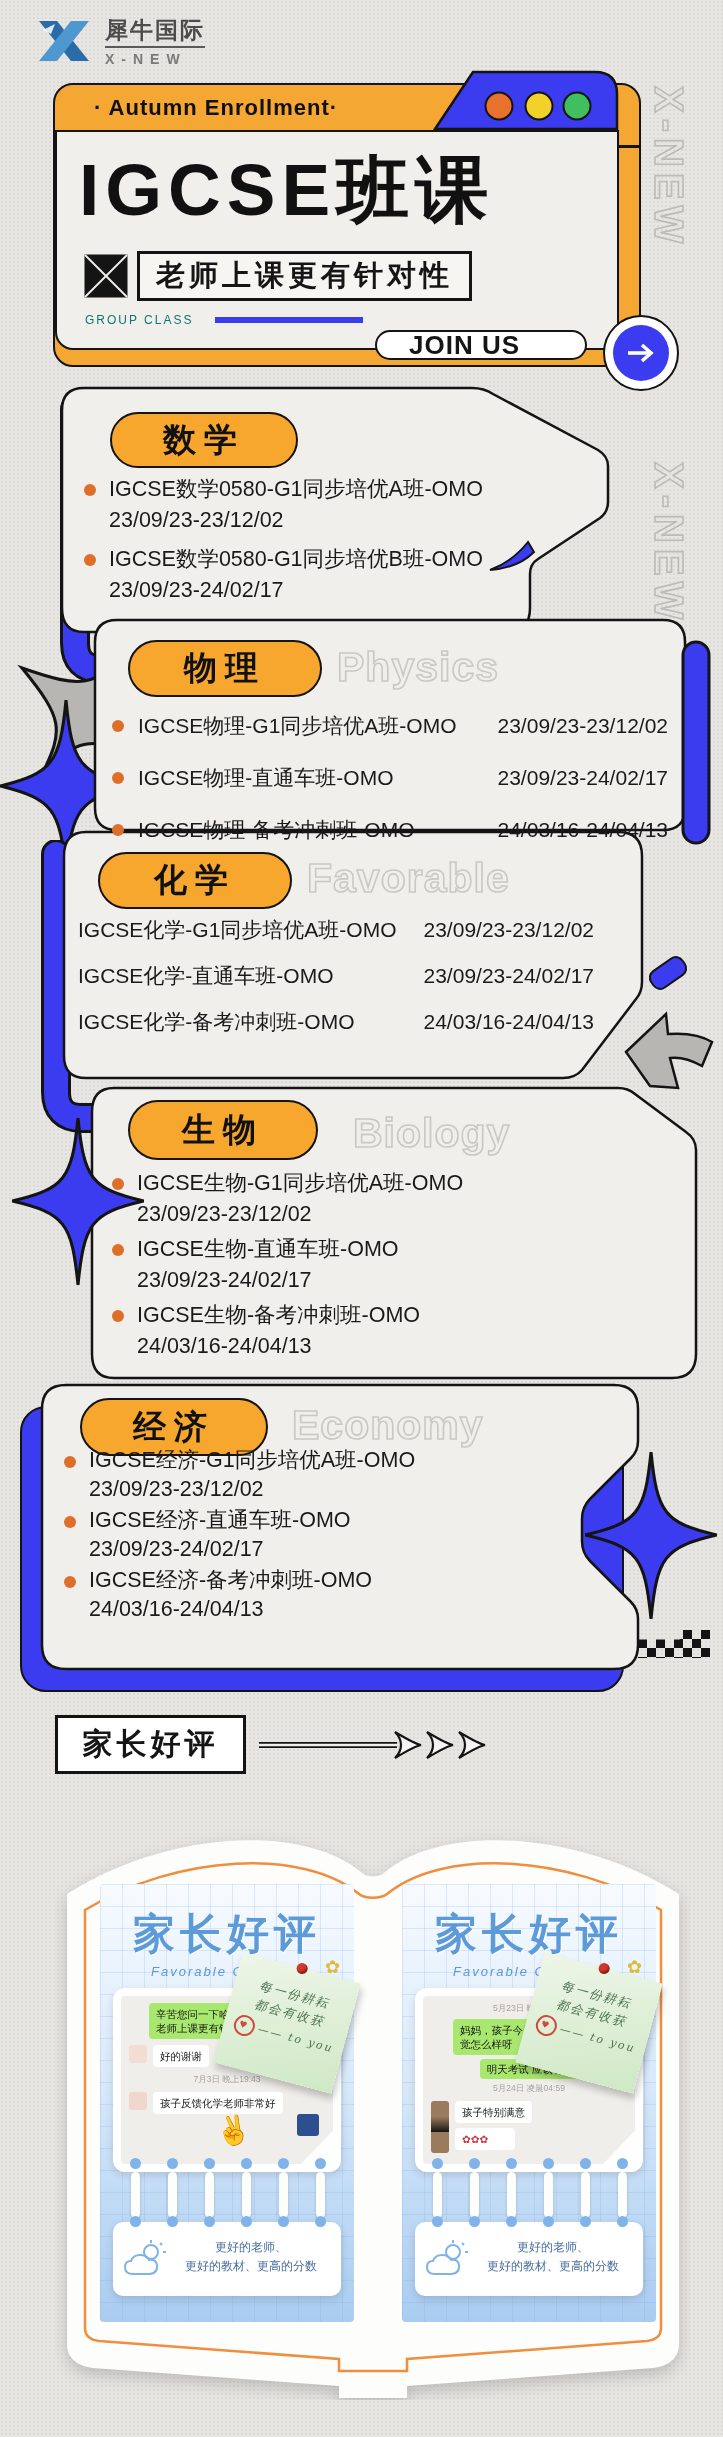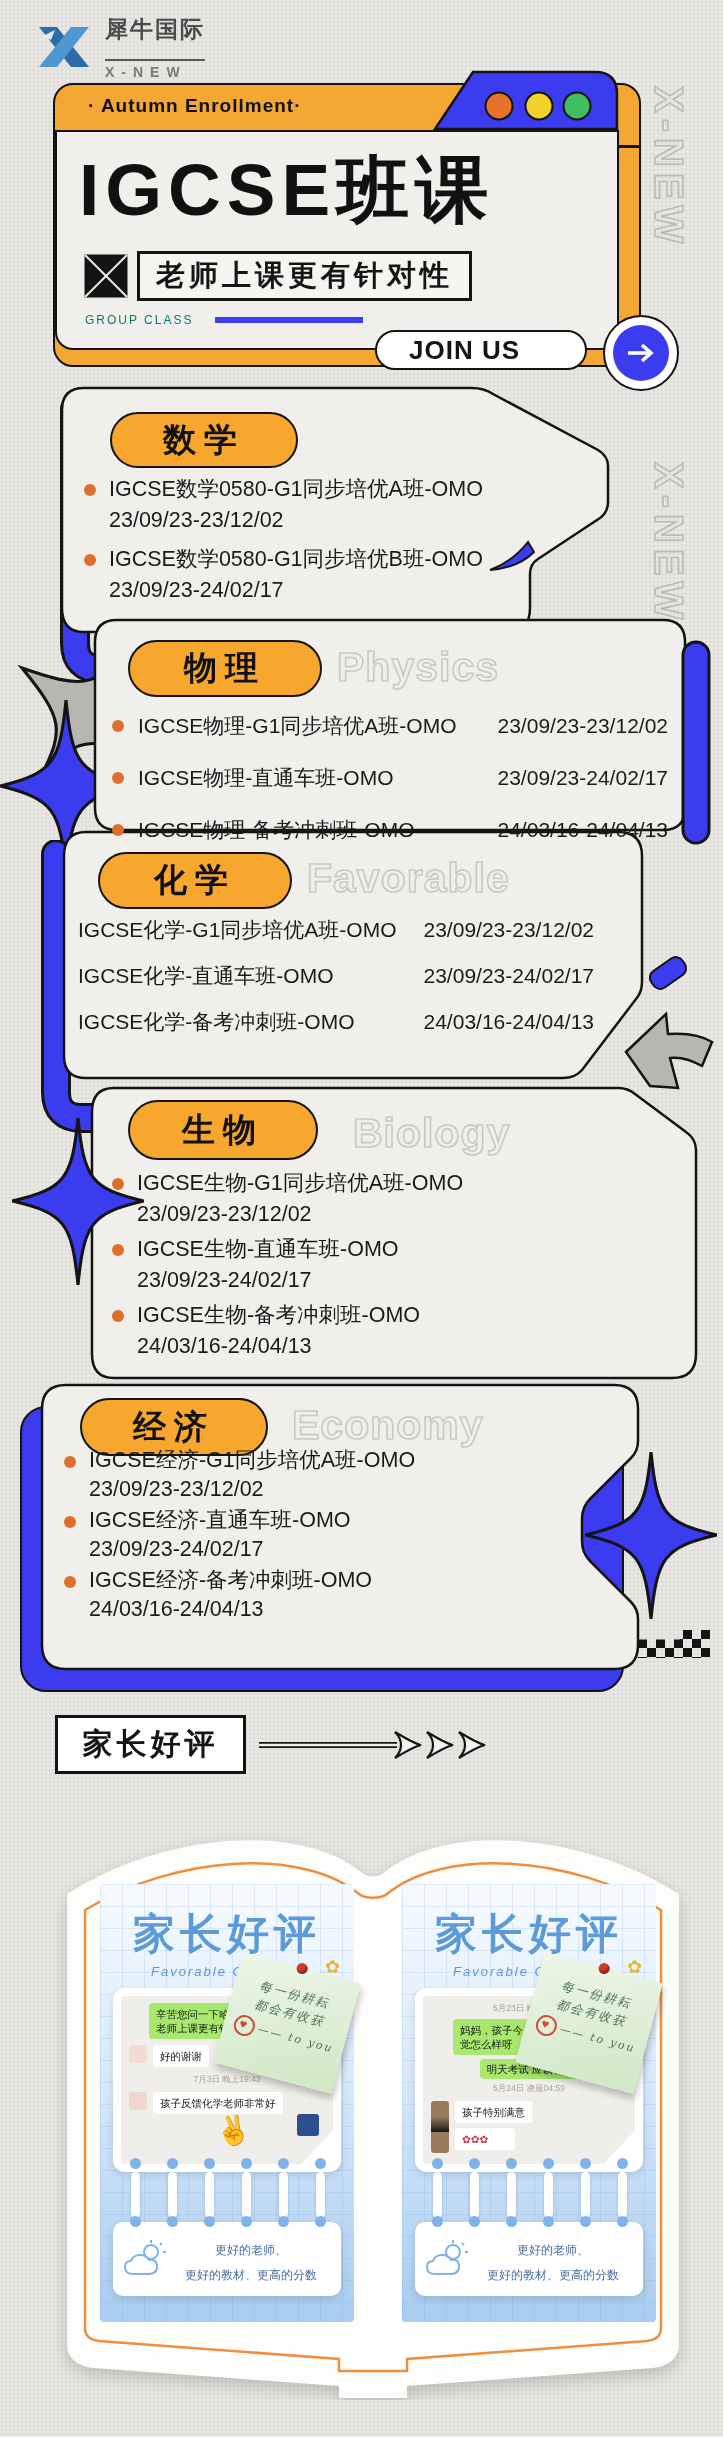--- a/index.html
+++ b/index.html
@@ -4,37 +4,37 @@
 <style>
   html,body{margin:0;padding:0;}
   #page{position:relative;width:723px;height:2437px;overflow:hidden;
     background:#e7e6e3;
     background-image:radial-gradient(rgba(0,0,0,.05) 1px,transparent 1.2px);
     background-size:4px 4px;
     font-family:"Liberation Sans",sans-serif;color:#151515;}
   .abs{position:absolute;}
   .tex{background-image:radial-gradient(rgba(0,0,0,.04) 1px,transparent 1.2px);background-size:4px 4px;}
   
-  .logo-cn{font-size:23px;font-weight:bold;color:#4c4c4c;letter-spacing:2px;border-bottom:2px solid #5a5a5a;padding-bottom:14px;}
+  .logo-cn{font-size:23px;font-weight:bold;color:#4c4c4c;letter-spacing:2px;border-bottom:2px solid #5a5a5a;padding-bottom:0;}
   .logo-en{font-size:14px;color:#7a7a7a;letter-spacing:7px;margin-top:3px;font-weight:bold;}
   
   .vwm{font-size:40px;font-weight:900;letter-spacing:6px;color:transparent;
     -webkit-text-stroke:1.6px #bcbbb8;transform:rotate(90deg);transform-origin:0 0;white-space:nowrap;}
   
   .hero{left:53px;top:83px;width:584px;height:280px;background:#F5A733;border:2.5px solid #141414;border-radius:20px;}
-  .hero-tab-label{left:88px;top:95px;font-size:19px;font-weight:bold;letter-spacing:1px;color:#111;}
+  .hero-tab-label{left:94px;top:95px;font-size:22px;font-weight:bold;letter-spacing:1px;color:#111;}
   .hero-body{position:absolute;left:0;top:45px;right:20px;bottom:15px;background:#f0efec;border:2.5px solid #141414;border-radius:0 0 0 18px;}
   .hero-title{margin:10px 0 0 22px;font-size:73px;font-weight:900;letter-spacing:6px;color:#111;white-space:nowrap;}
   .banner-row{display:flex;align-items:center;margin:10px 0 0 26px;}
   .banner-box{margin-left:8px;height:44px;background:#f6f5f2;border:3px solid #141414;display:flex;align-items:center;padding:0 16px;
     font-size:29px;font-weight:900;letter-spacing:4px;}
   .caption-row{display:flex;align-items:center;margin:12px 0 0 28px;}
   .caption{font-size:12px;color:#0f766e;letter-spacing:2px;}
   .blue-line{width:148px;height:6px;background:#3B3BEF;margin-left:22px;}
-  .join-pill{left:375px;top:330px;width:212px;height:40px;background:#fff;border:2.5px solid #141414;border-radius:24px;
+  .join-pill{left:375px;top:330px;width:212px;height:30px;background:#fff;border:2.5px solid #141414;border-radius:24px;
     display:flex;align-items:center;font-size:26px;font-weight:900;letter-spacing:1px;padding-left:32px;box-sizing:border-box;z-index:8;cursor:pointer;}
   .join-circle{left:603px;top:315px;width:72px;height:72px;background:#fff;border:2.5px solid #141414;border-radius:50%;
     display:flex;align-items:center;justify-content:center;z-index:9;cursor:pointer;}
   .join-circle-inner{width:56px;height:56px;border-radius:50%;background:#3B3BEF;display:flex;align-items:center;justify-content:center;}
   
   .pill{position:absolute;background:#F7A62E;border:2.5px solid #141414;border-radius:30px;display:flex;align-items:center;justify-content:center;
     font-weight:900;font-size:33px;letter-spacing:8px;color:#111;z-index:4;}
   .wm{position:absolute;font-weight:800;font-size:41px;letter-spacing:1px;color:transparent;-webkit-text-stroke:1.6px #c9c8c5;white-space:nowrap;z-index:4;}
   .card-svg{position:absolute;z-index:3;}
   .deco{position:absolute;z-index:2;}
@@ -79,21 +79,21 @@
   .sticky .pin{position:absolute;left:56px;top:-5px;width:11px;height:11px;border-radius:50%;background:#d4372b;box-shadow:inset -2px -2px 2px rgba(0,0,0,.35);}
   .sticky .l{font-size:12.5px;letter-spacing:2px;line-height:19px;}
   .sticky .l1{margin-top:18px;}
   .stamp{display:inline-flex;width:17px;height:17px;border:2px solid #d04a3c;border-radius:50%;align-items:center;justify-content:center;
     color:#d04a3c;font-size:9px;font-style:normal;margin-right:4px;vertical-align:middle;}
   .dotrow{position:absolute;left:0;width:254px;height:12px;z-index:10;}
   .bdot{position:absolute;width:11px;height:11px;border-radius:50%;background:#7fb3ea;top:0;}
   .ring{position:absolute;width:9px;height:46px;border-radius:5px;background:#fdfdfc;box-shadow:0 1px 3px rgba(0,0,0,.18);top:0;}
   .bcard{position:absolute;left:13px;top:338px;width:228px;height:74px;background:#fff;border-radius:10px;box-shadow:0 3px 8px rgba(0,0,0,.13);z-index:9;}
   .bcard-text{position:absolute;left:54px;top:16px;width:168px;text-align:center;font-family:"DejaVu Serif",serif;
-    font-size:12px;color:#4a6f9f;line-height:25px;}
+    font-size:12px;color:#4a6f9f;line-height:19px;}
   .hand{position:absolute;font-size:28px;color:#eeb0a2;transform:rotate(-18deg);}
   .xnew-mark{position:absolute;font-size:9px;font-weight:900;color:#d33a2f;}
 </style>
 </head>
 <body>
 
 <div id="page">
 
   <div class="abs" style="left:33px;top:14px;display:flex;align-items:center;gap:10px;">
     <svg width="62" height="54" viewBox="0 0 62 54">

